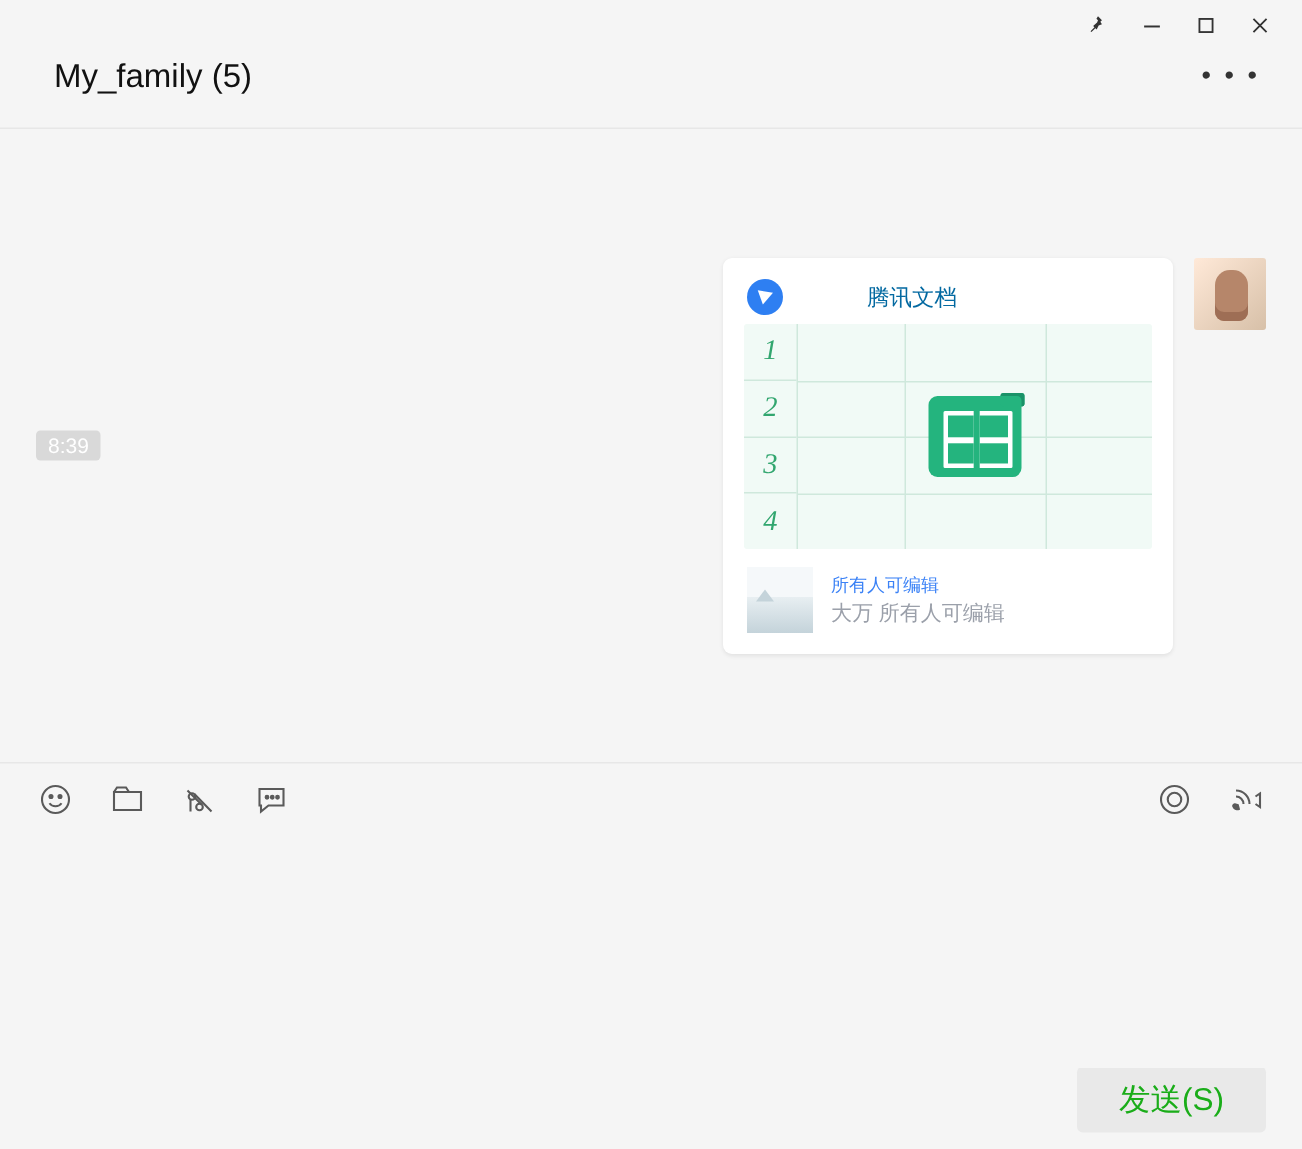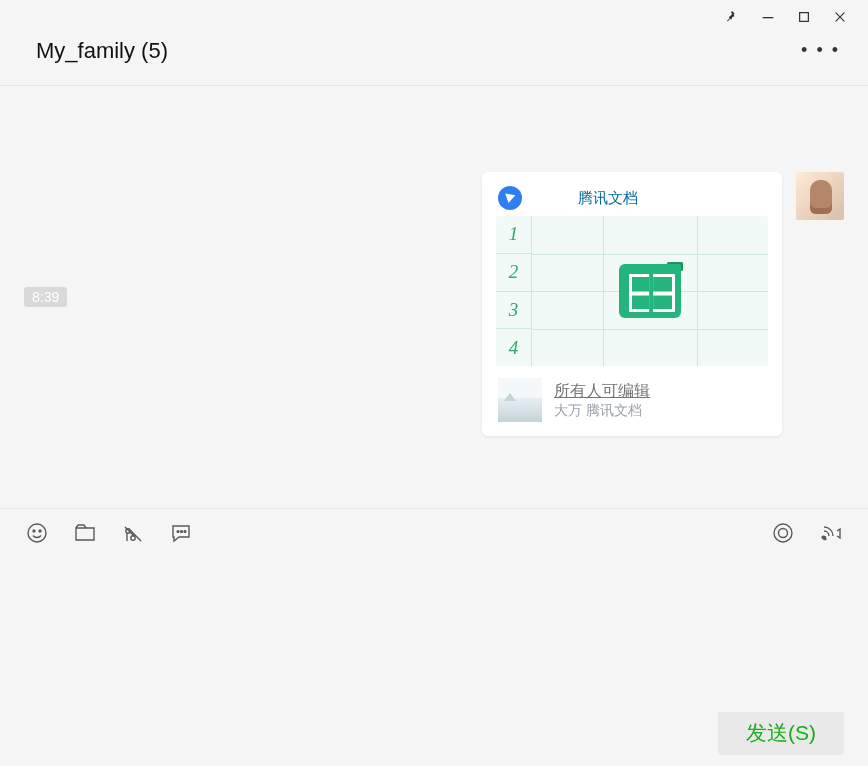--- a/index.html
+++ b/index.html
@@ -218,21 +218,21 @@
     .thumb::after {
       content:'';
       position:absolute;
       top:35%; left:6px;
       width:0;height:0;
       border-left:6px solid transparent;
       border-right:6px solid transparent;
       border-bottom:8px solid #c4d3da;
     }
     .pb-texts { line-height: 1.35; }
-    .pb-title { font-size: 16px; color: #737373; text-decoration: underline; }
+    .pb-title { font-size: 12px; color: #3b82f6; }
     .pb-sub { font-size: 14px; color: #9ba0aa; }
     
     .avatar {
       width: 48px;
       height: 48px;
       margin-left: 14px;
       background: linear-gradient(135deg,#ffe9d8,#d7c0a8);
       border-radius: 2px;
       flex-shrink: 0;
       position:relative;
@@ -355,21 +355,21 @@
           <div class="sheet-icon">
               <div class="sheet-inner-h"></div>
               <div class="sheet-tab"></div>
             </div>
         </div>
       </div>
       <div class="preview-bottom">
         <div class="thumb"></div>
         <div class="pb-texts">
           <div class="pb-title">所有人可编辑</div>
-          <div class="pb-sub">大万 腾讯文档</div>
+          <div class="pb-sub">大万 所有人可编辑</div>
         </div>
       </div>
     </div>
 
     <div class="avatar"></div>
   </div>
 </div>
 
 <div class="toolbar">
   <div class="tb-left">

